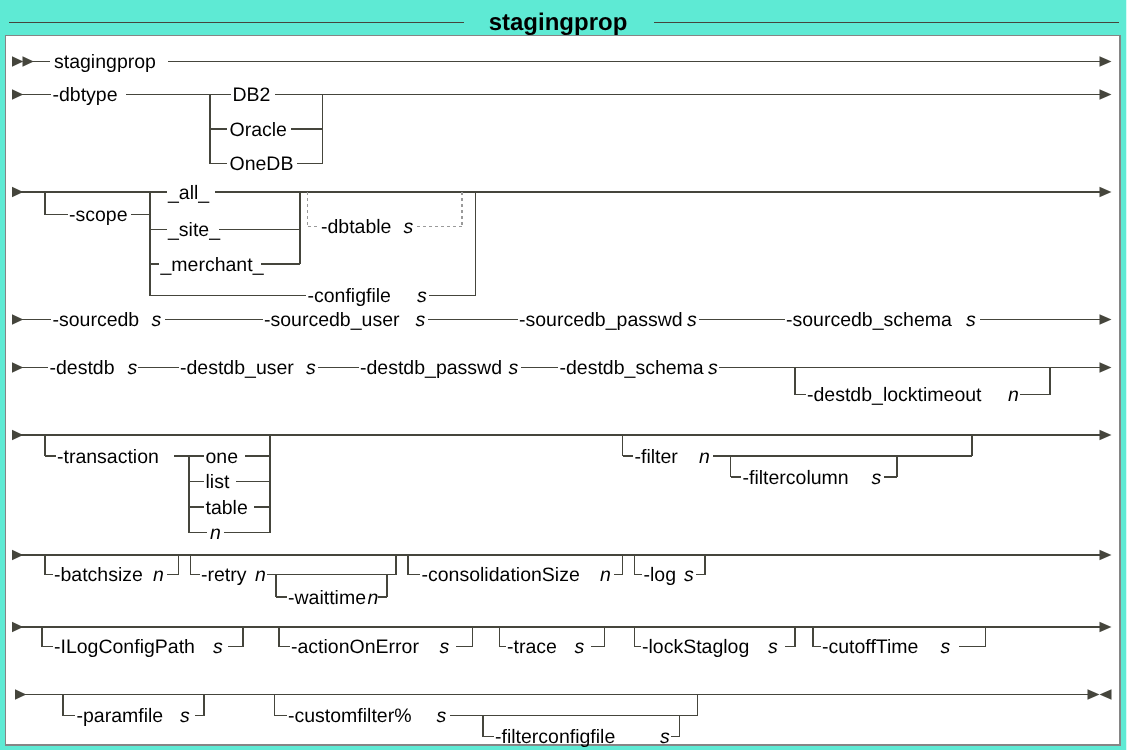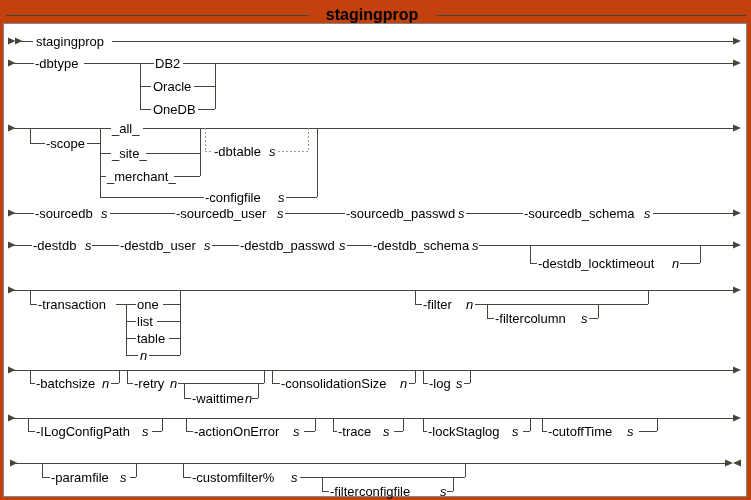--- a/index.html
+++ b/index.html
@@ -1,16 +1,16 @@
 <!DOCTYPE html>
 <html><head>
 <meta charset="utf-8">
 <style>
   html,body{margin:0;padding:0;background:#fff;}
-  .stage{position:relative;width:751px;height:500px;background:#c2410c;font-family:"Liberation Sans",sans-serif;}
+  .stage{position:relative;width:751px;height:500px;background:#5eead4;font-family:"Liberation Sans",sans-serif;}
   svg text{font-family:"Liberation Sans",sans-serif;font-size:13px;fill:#000;}
   svg text.p{font-style:italic;}
   svg text.title{font-weight:bold;font-size:16px;}
   .ln{stroke:#45453c;stroke-width:1;fill:none;shape-rendering:crispEdges;}
   .dot{stroke:#9a9a9a;stroke-width:1;fill:none;stroke-dasharray:2 2;shape-rendering:crispEdges;}
   .ar{fill:#45453c;stroke:none;}
   .box{fill:#fff;stroke:#858585;stroke-width:1;shape-rendering:crispEdges;}
 </style>
 </head>
 <body>

